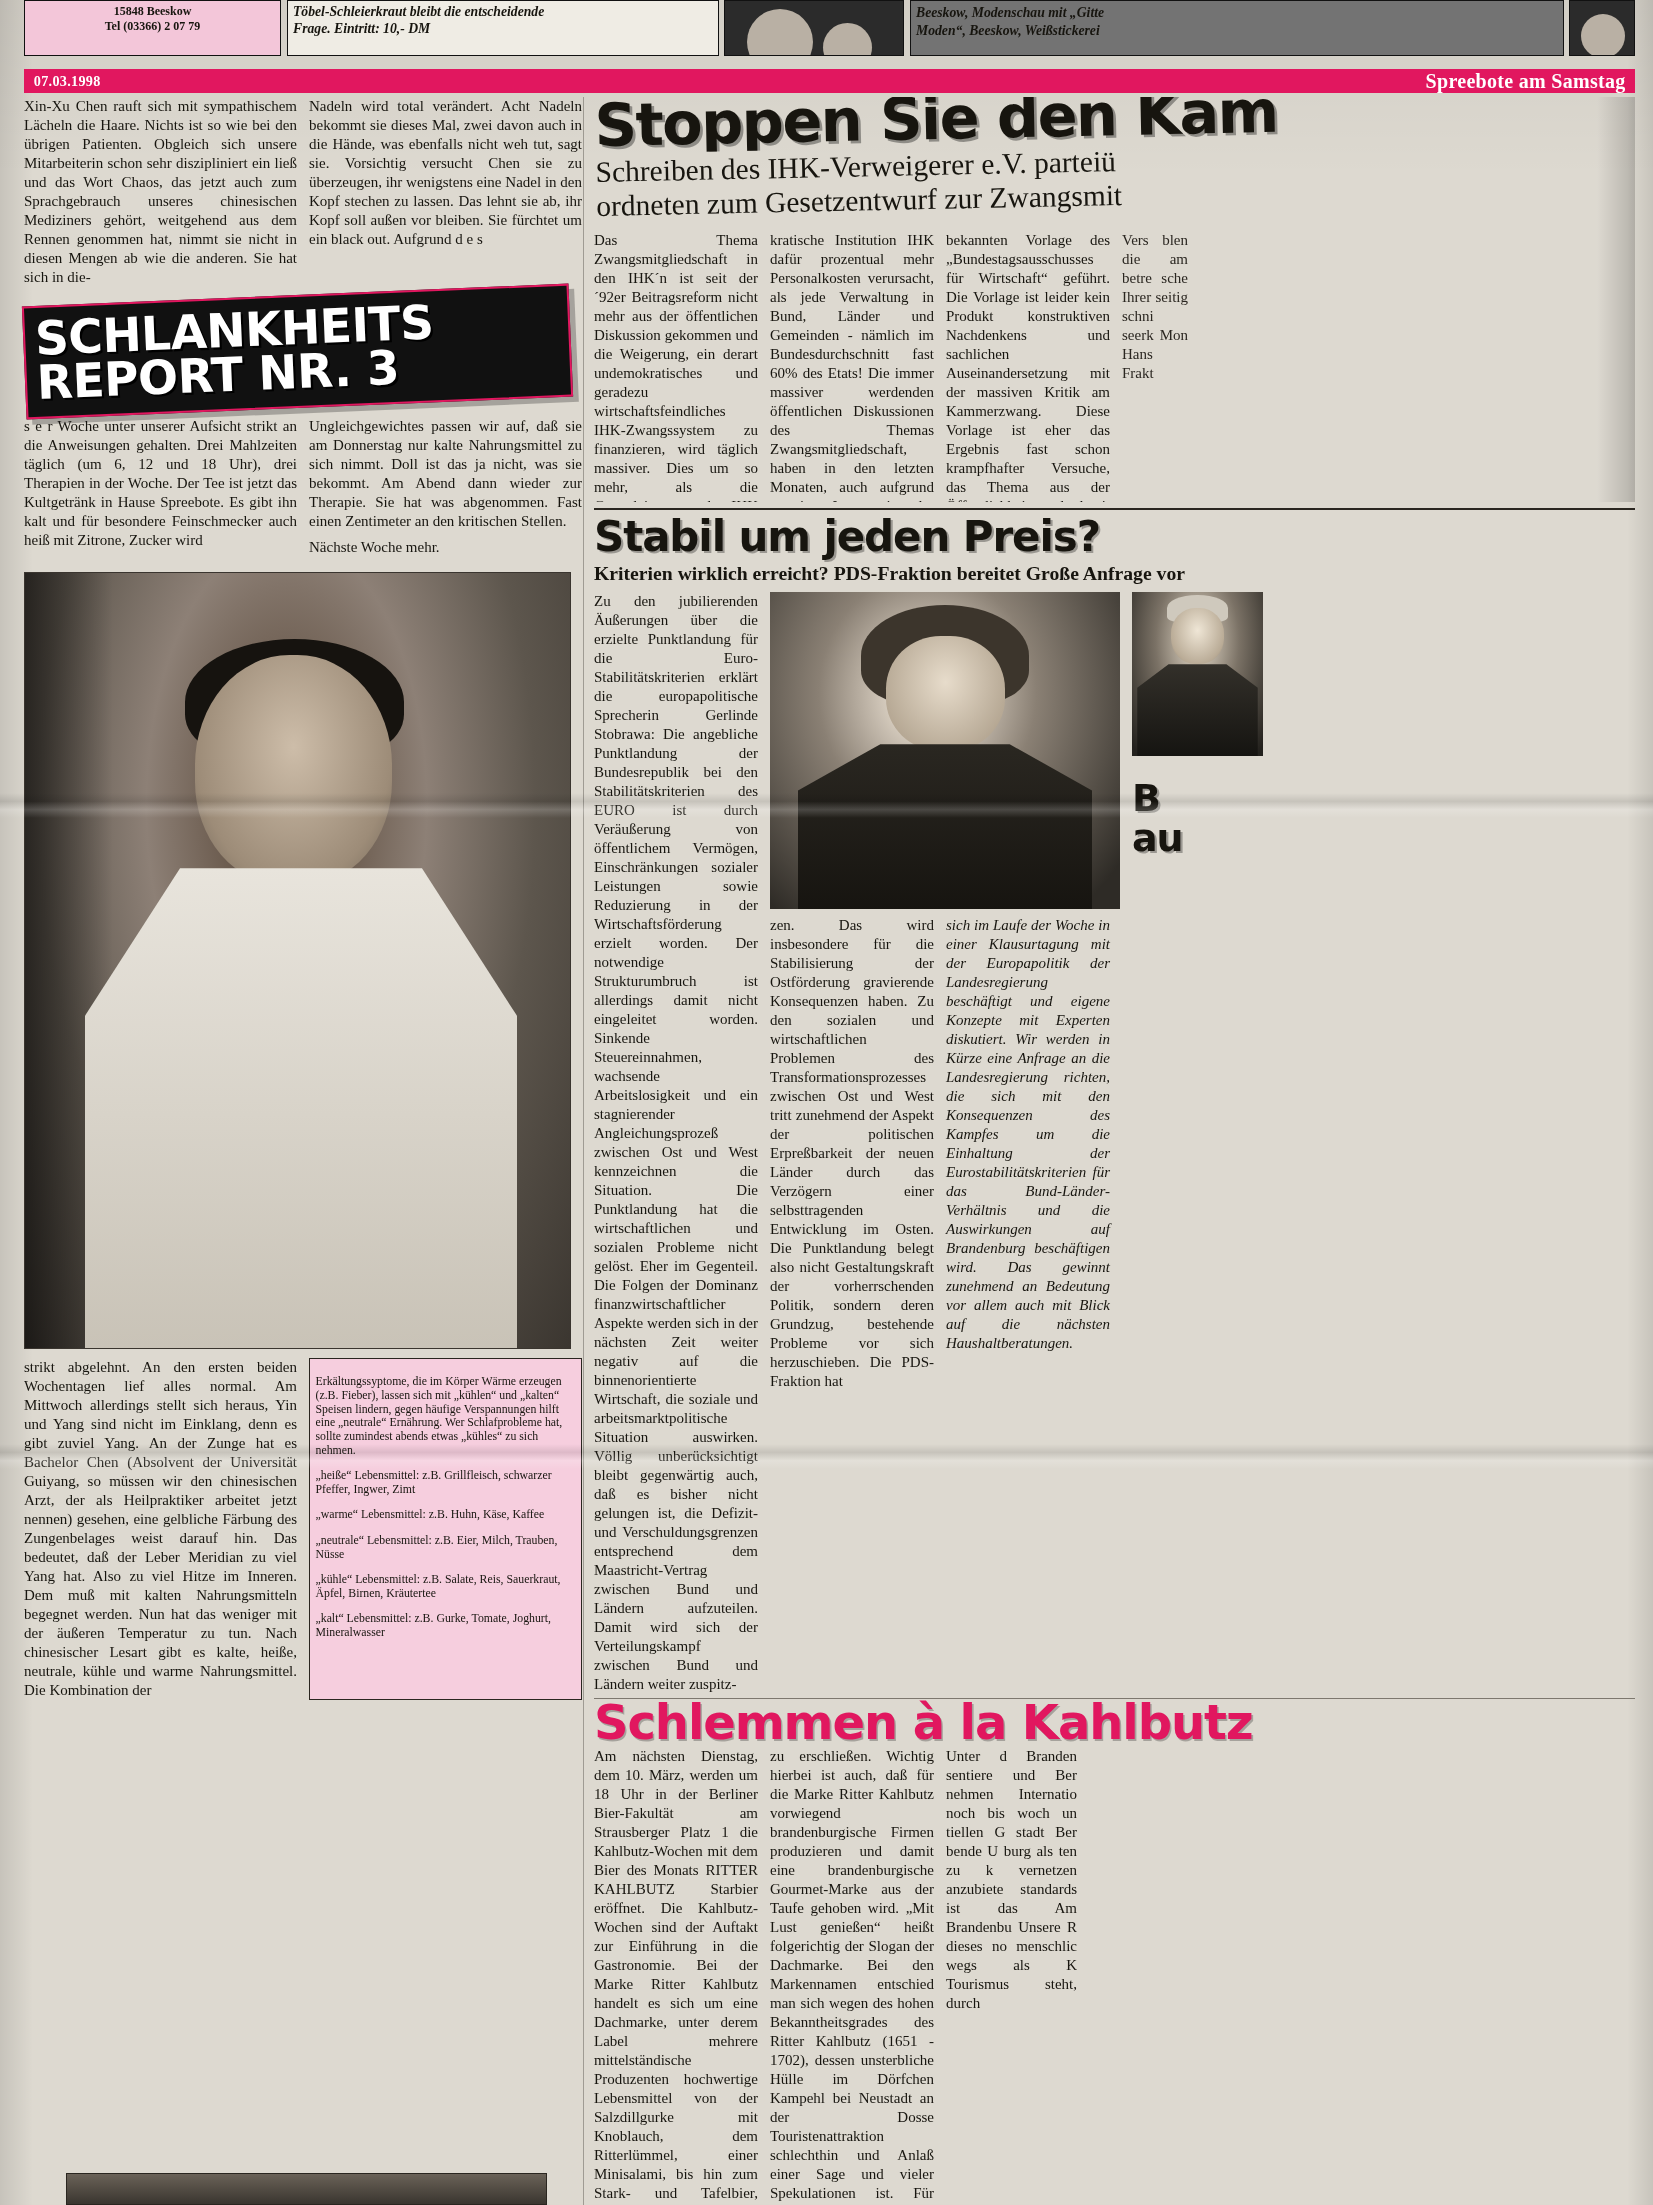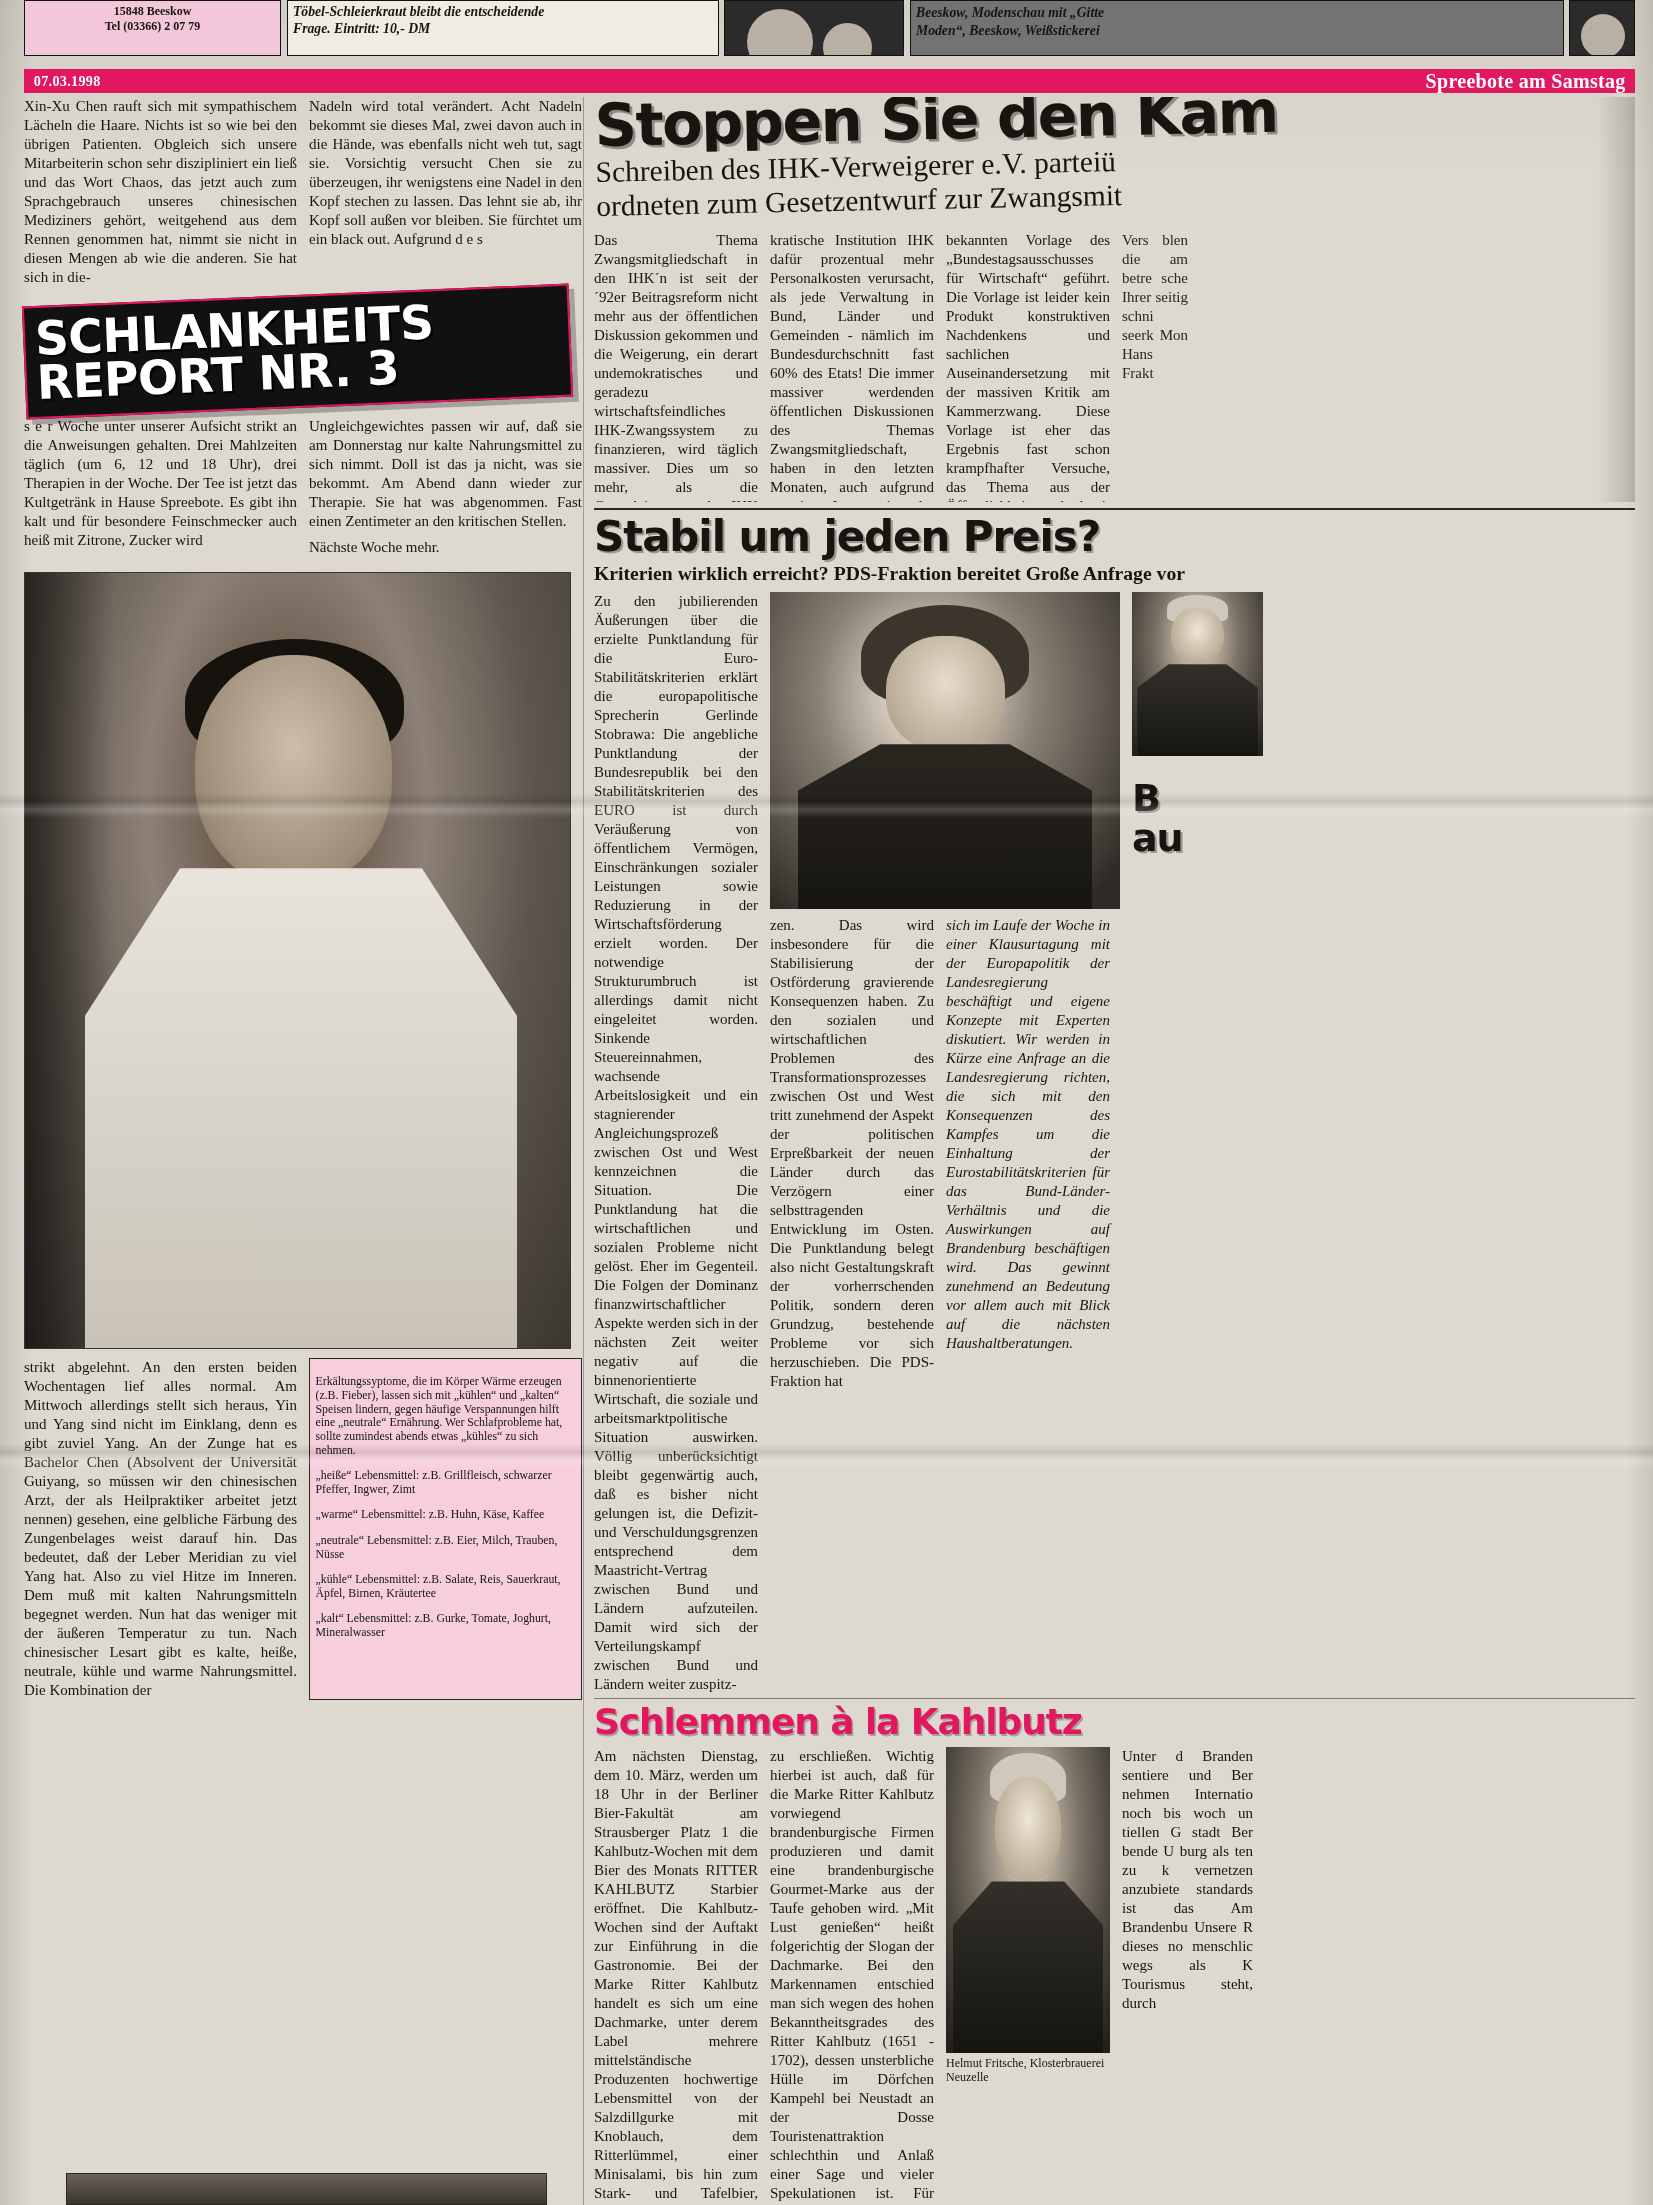--- a/index.html
+++ b/index.html
@@ -125,21 +125,21 @@
   }
   .headline2 {
     font-family:"DejaVu Sans", sans-serif; font-weight:bold;
     font-size: 42px; line-height: 44px; letter-spacing:-1.1px;
     text-shadow: 2.2px 2.2px 0 rgba(0,0,0,.3);
   }
   .deck2 { font-weight:bold; font-size: 19.7px; line-height: 23px; margin-top: 3.3px; }
 
   .pinkhead {
     font-family:"DejaVu Sans", sans-serif; font-weight:bold; color:#e1175f;
-    font-size: 36px; line-height: 38px; letter-spacing:-1.1px;
+    font-size: 48px; line-height: 38px; letter-spacing:-1.1px;
     text-shadow: 1.6px 1.6px 0 rgba(0,0,0,.25);
   }
 
   .photoB {
     width: 100%; height: 100%;
     background: radial-gradient(ellipse at 45% 32%, #ded4c6 0 12%, #8a8074 40%, #2e2b26 90%);
     position:relative; overflow:hidden;
   }
   .photoB .hair2 {
     position:absolute; left:26%; top:4%; width:48%; height:32%;
@@ -316,31 +316,20 @@
         </div>
       </div>
 
       <div class="hr-thin"></div>
 
       <div style="margin-top:3.3px;">
         <div class="pinkhead">Schlemmen à la Kahlbutz</div>
         <div style="display:flex; gap:12px; margin-top:5.5px; align-items:flex-start;">
           <div class="col" style="width:164px;">Am nächsten Dienstag, dem 10. März, werden um 18 Uhr in der Berliner Bier-Fakultät am Strausberger Platz 1 die Kahlbutz-Wochen mit dem Bier des Monats RITTER KAHLBUTZ Starbier eröffnet. Die Kahlbutz-Wochen sind der Auftakt zur Einführung in die Gastronomie. Bei der Marke Ritter Kahlbutz handelt es sich um eine Dachmarke, unter derem Label mehrere mittelständische Produzenten hochwertige Lebensmittel von der Salzdillgurke mit Knoblauch, dem Ritterlümmel, einer Minisalami, bis hin zum Stark- und Tafelbier, originell gestaltet anzubieten. Idee der Kahlbutzwochen in der Bier-Fakultät ist es, dem Gast neue Geschmacks- und Erlebniswelten gastronomisch</div>
           <div class="col" style="width:164px;">zu erschließen. Wichtig hierbei ist auch, daß für die Marke Ritter Kahlbutz vorwiegend brandenburgische Firmen produzieren und damit eine brandenburgische Gourmet-Marke aus der Taufe gehoben wird. „Mit Lust genießen“ heißt folgerichtig der Slogan der Dachmarke. Bei den Markennamen entschied man sich wegen des hohen Bekanntheitsgrades des Ritter Kahlbutz (1651 - 1702), dessen unsterbliche Hülle im Dörfchen Kampehl bei Neustadt an der Dosse Touristenattraktion schlechthin und Anlaß einer Sage und vieler Spekulationen ist. Für diese Marke produzieren unter anderem die Eberswalder Fleischwaren, die Neuzeller Klosterbrauerei und Wolter`s Gurken.</div>
-          <div style="width:164px;">
-            <div style="height:306px;">
-              <div class="photoC">
-                <div class="h"></div>
-                  <div class="f"></div>
-                  <div class="t"></div>
-                  <div class="s"></div>
-              </div>
-            </div>
-            <div class="cap">Helmut Fritsche, Klosterbrauerei Neuzelle</div>
-          </div>
           <div class="col" style="width:131px;">Unter d Branden sentiere und Ber nehmen Internatio noch bis woch un tiellen G stadt Ber bende U burg als ten zu k vernetzen anzubiete standards ist das Am Brandenbu Unsere R dieses no menschlic wegs als K Tourismus steht, durch</div>
         </div>
       </div>
 
     </div>
   </div>
 
   <div style="position:absolute; left:66px; bottom:0; width:481px; height:32px; background:linear-gradient(180deg,#6a6258,#3a352f); border:0.5px solid #2a2620;"></div>
 </div>
 

